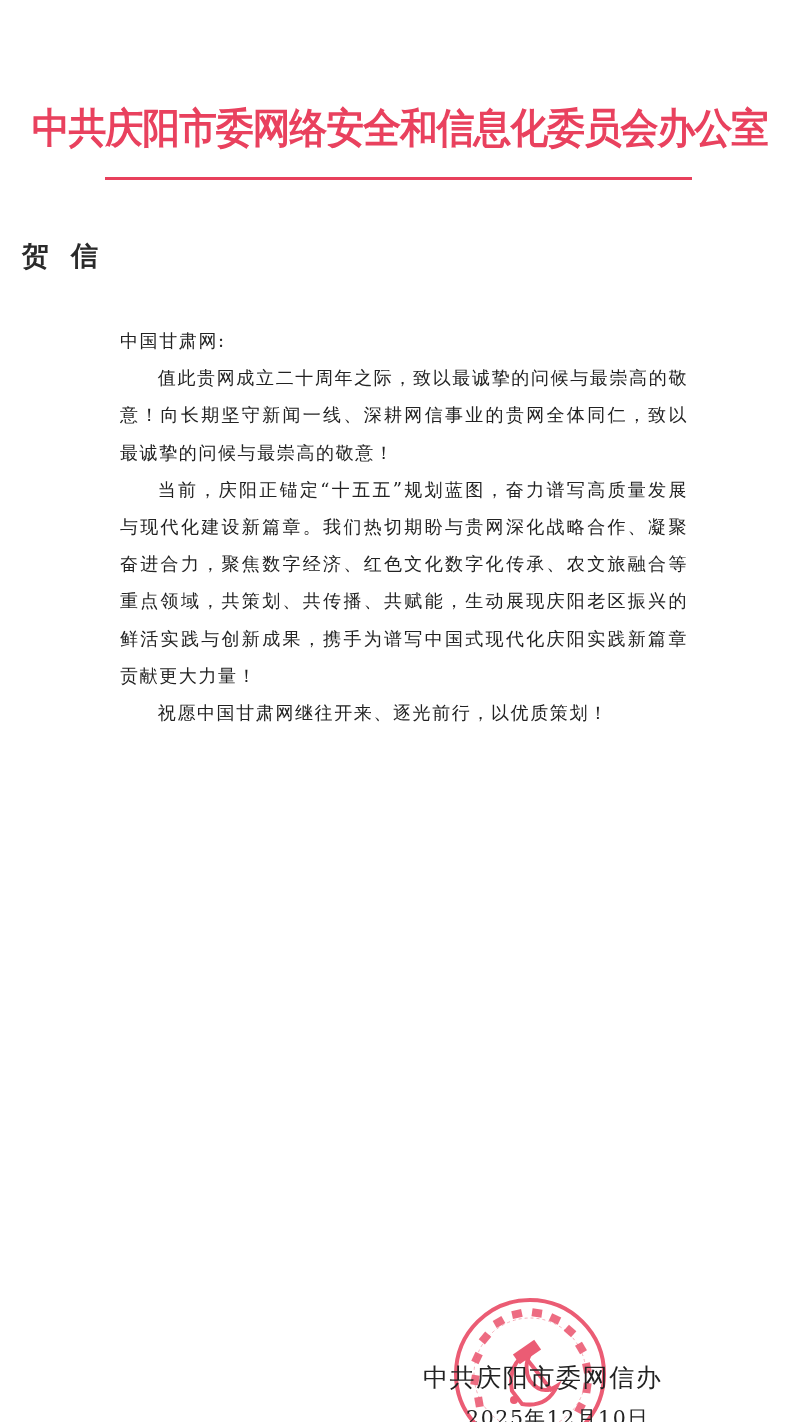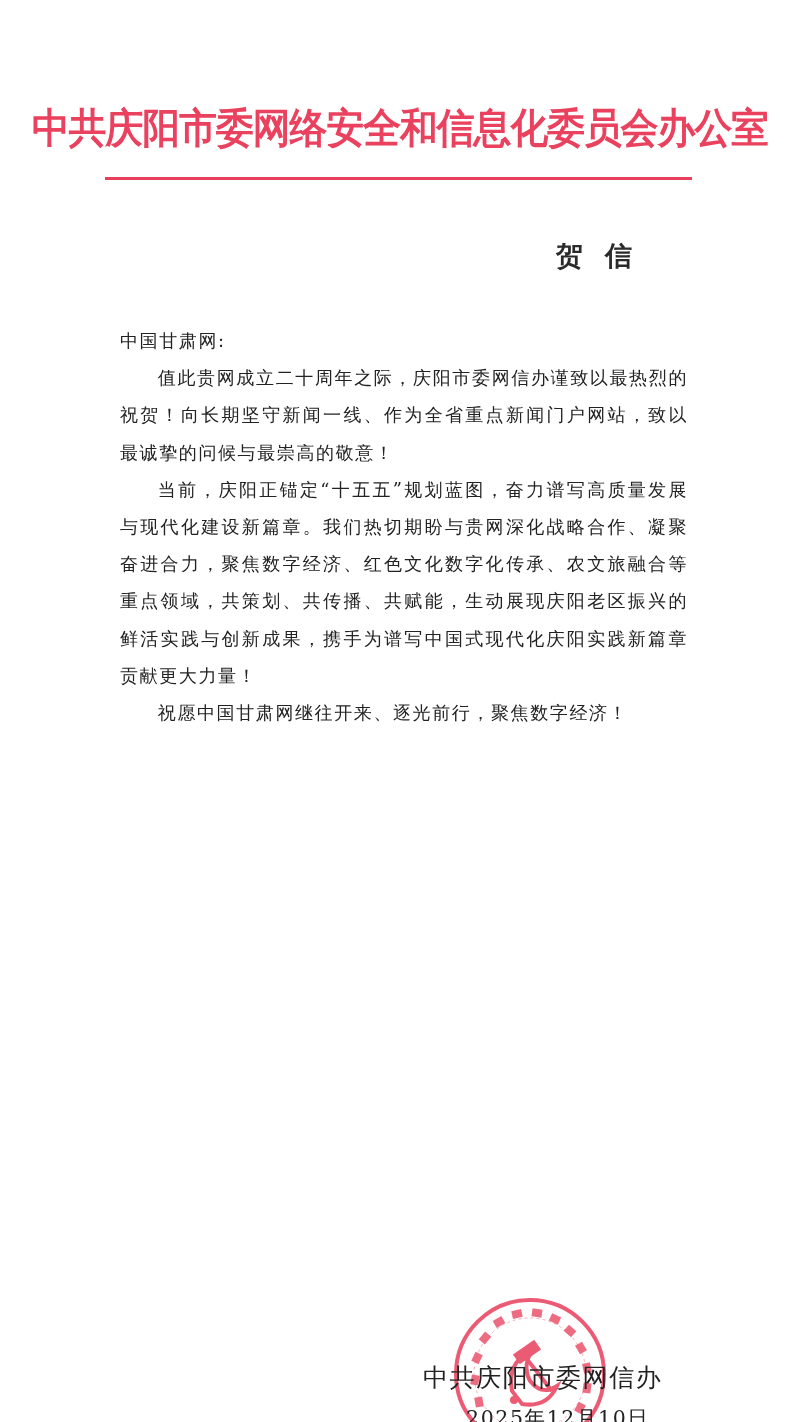--- a/index.html
+++ b/index.html
@@ -36,21 +36,21 @@
       left: 105px;
       width: 587px;
       height: 3px;
       background: #e8405c;
     }
     .doc-title {
       position: absolute;
       top: 234px;
       left: 0;
       width: 654px;
-      text-align: right;
+      text-align: left;
       font-family: "DejaVu Sans", "Liberation Sans", sans-serif;
       font-weight: bold;
       font-size: 27px;
       letter-spacing: 22px;
       color: #2a2a2a;
       line-height: 44px;
       text-indent: 22px;
     }
     .body {
       position: absolute;
@@ -108,23 +108,23 @@
 </head>
 <body>
 
 <div class="letterhead">中共庆阳市委网络安全和信息化委员会办公室</div>
 <div class="red-rule"></div>
 
 <div class="doc-title">贺信</div>
 
 <div class="body">
   <p class="salutation">中国甘肃网:</p>
-  <p class="para">值此贵网成立二十周年之际，庆阳市委网信办谨致以最热烈的祝贺！向长期坚守新闻一线、作为全省重点新闻门户网站，致以最诚挚的问候与最崇高的敬意！</p>
+  <p class="para">值此贵网成立二十周年之际，致以最诚挚的问候与最崇高的敬意！向长期坚守新闻一线、深耕网信事业的贵网全体同仁，致以最诚挚的问候与最崇高的敬意！</p>
   <p class="para">当前，庆阳正锚定“十五五”规划蓝图，奋力谱写高质量发展与现代化建设新篇章。我们热切期盼与贵网深化战略合作、凝聚奋进合力，聚焦数字经济、红色文化数字化传承、农文旅融合等重点领域，共策划、共传播、共赋能，生动展现庆阳老区振兴的鲜活实践与创新成果，携手为谱写中国式现代化庆阳实践新篇章贡献更大力量！</p>
-  <p class="closing">祝愿中国甘肃网继往开来、逐光前行，聚焦数字经济！</p>
+  <p class="closing">祝愿中国甘肃网继往开来、逐光前行，以优质策划！</p>
 </div>
 
 <svg class="seal" viewBox="0 0 156 156" xmlns="http://www.w3.org/2000/svg">
   <circle cx="78" cy="78" r="74" fill="none" stroke="#e8405c" stroke-width="4"></circle>
   <circle cx="78" cy="78" r="56" fill="none" stroke="#f2a0ad" stroke-width="1" stroke-dasharray="3 3"></circle>
 
   <path d="M60 95 Q55 65 80 55 Q70 70 78 85 Q90 100 105 90 Q95 112 70 108 Z" fill="none" stroke="#e8405c" stroke-width="4"></path>
   <rect x="62" y="50" width="26" height="12" transform="rotate(-35 75 56)" fill="#e8405c"></rect>
   <line x1="74" y1="62" x2="100" y2="95" stroke="#e8405c" stroke-width="4"></line>
   <circle cx="62" cy="104" r="4" fill="#e8405c"></circle>

